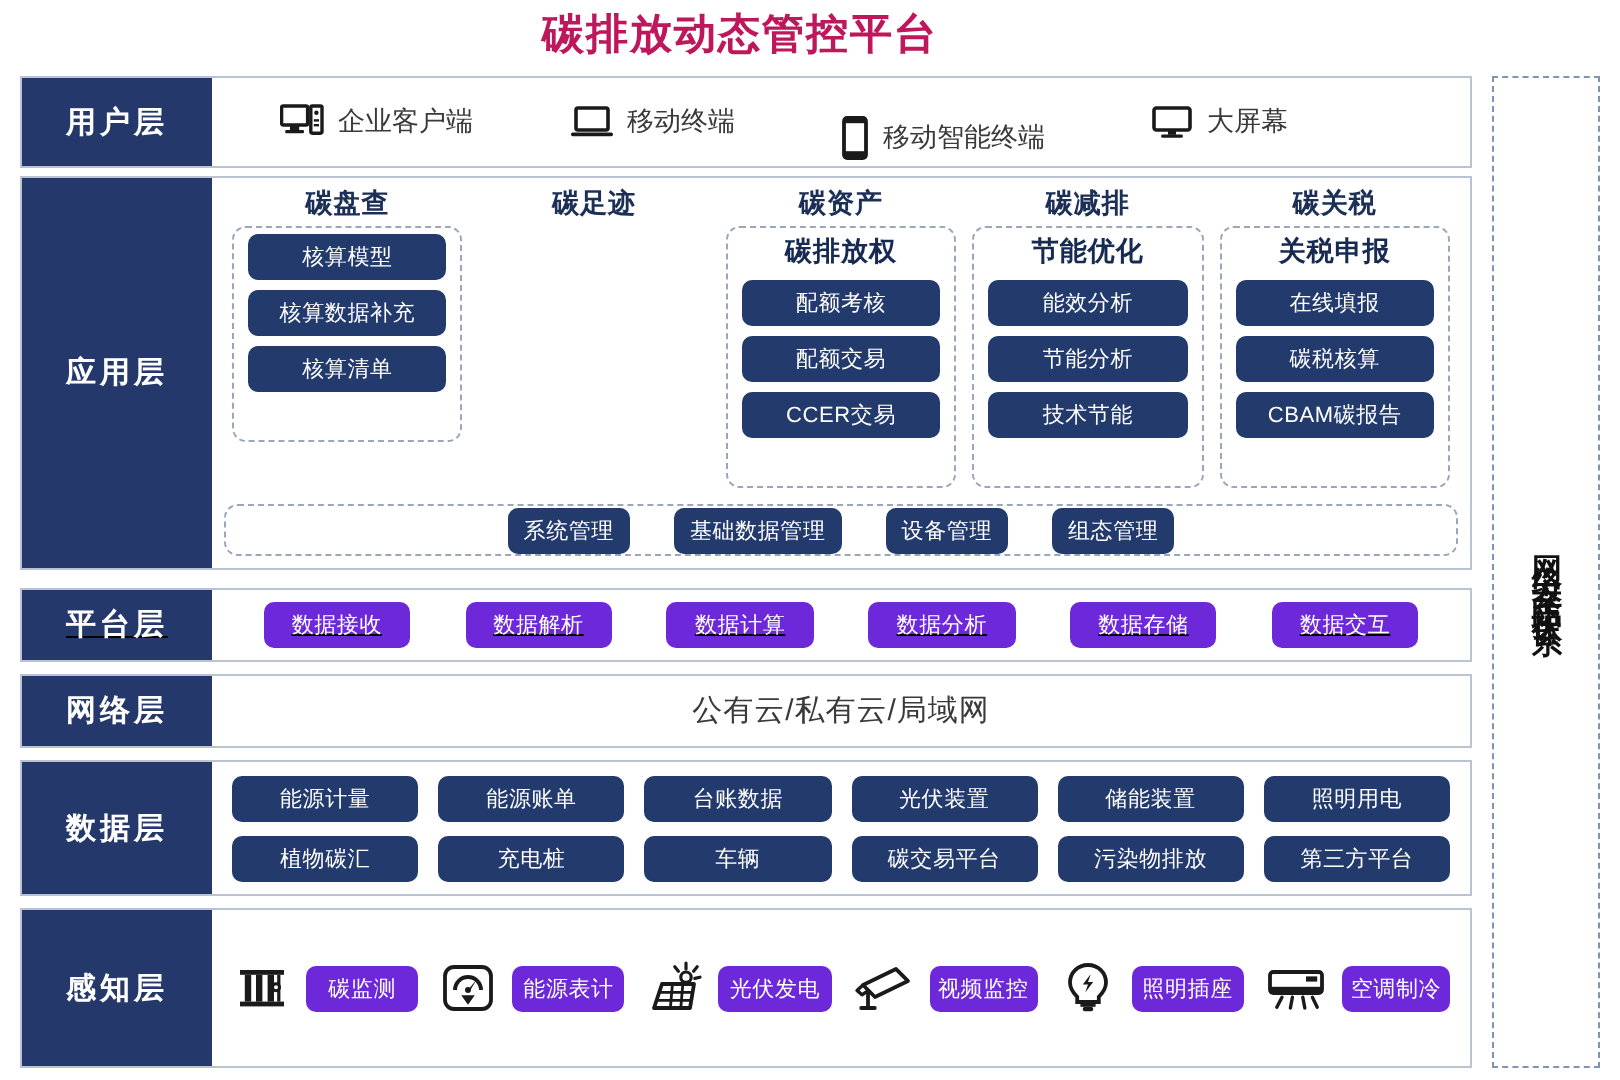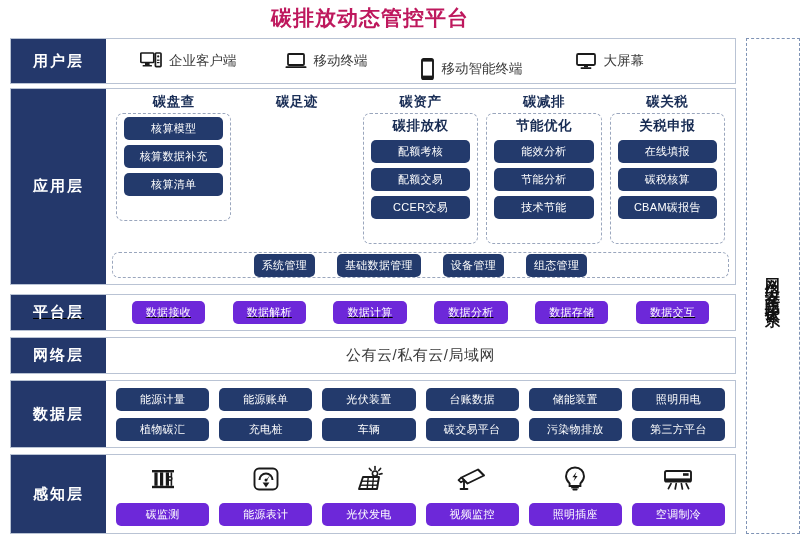--- a/index.html
+++ b/index.html
@@ -163,21 +163,21 @@
   .data-row { display: flex; justify-content: flex-start; width: 100%; gap: 10px; }
   .data-row .pill-navy { flex: 1 1 0; padding: 4px 2px; margin: 0; font-size: 11px; }
 
   
   #layer-sense { top: 454px; height: 80px; }
   #layer-sense .layer-body { padding: 0 10px; }
   .sense-grid { display: flex; justify-content: space-between; width: 100%; gap: 10px; }
   .sense-cell {
     flex: 1 1 0;
     display: flex;
-    flex-direction: column;
+    flex-direction: row;
     align-items: center;
     gap: 7px;
   }
   .sense-cell .pill-amber { width: 100%; padding: 4px 2px; }
   .sense-ico { height: 34px; display: flex; align-items: center; justify-content: center; }
 
   
   #security-col {
     position: absolute;
     left: 746px;
@@ -339,22 +339,22 @@
       <span class="network-text">公有云/私有云/局域网</span>
     </div>
   </div>
 
   <div class="layer" id="layer-data">
     <div class="layer-label">数据层</div>
     <div class="layer-body">
       <div class="data-row">
         <span class="pill-navy">能源计量</span>
         <span class="pill-navy">能源账单</span>
+        <span class="pill-navy">台账数据</span>
         <span class="pill-navy">光伏装置</span>
-        <span class="pill-navy">台账数据</span>
         <span class="pill-navy">储能装置</span>
         <span class="pill-navy">照明用电</span>
       </div>
       <div class="data-row">
         <span class="pill-navy">植物碳汇</span>
         <span class="pill-navy">充电桩</span>
         <span class="pill-navy">车辆</span>
         <span class="pill-navy">碳交易平台</span>
         <span class="pill-navy">污染物排放</span>
         <span class="pill-navy">第三方平台</span>

